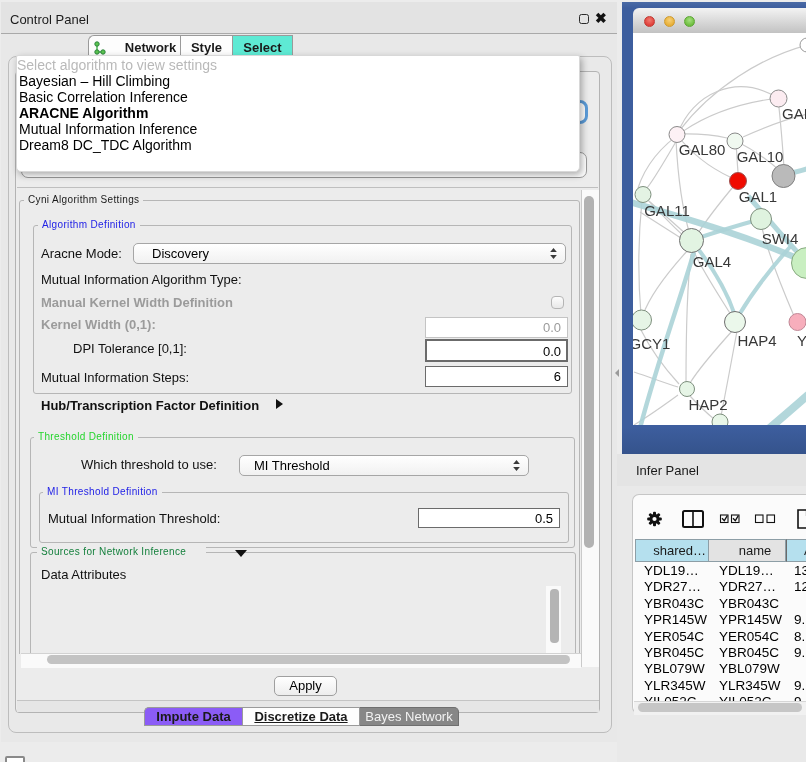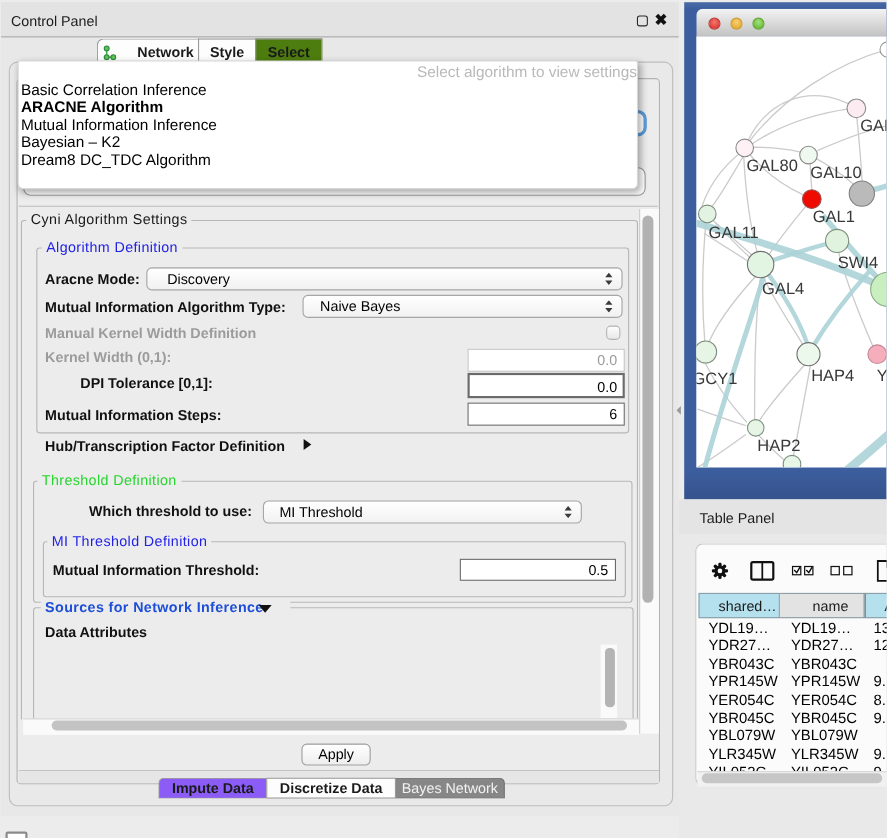--- a/index.html
+++ b/index.html
@@ -1,24 +1,24 @@
 <!DOCTYPE html>
 <html><head>
 <meta charset="utf-8">
 <style>
   html,body{margin:0;padding:0;}
   body{width:806px;height:762px;overflow:hidden;position:relative;
        font-family:"Liberation Sans", sans-serif;background:#ececec;}
   .abs{position:absolute;}
   .bb{box-sizing:border-box;}
-  .lab{position:absolute;font-size:13px;font-weight:bold;color:#111;}
+  .lab{position:absolute;font-size:13px;font-weight:normal;color:#111;}
   .glab{position:absolute;font-size:13px;font-weight:bold;color:#9b9b9b;}
   .field{position:absolute;background:#fff;font-size:13px;text-align:right;box-sizing:border-box;}
   .group{position:absolute;border:1px solid #b6b6b6;border-radius:3px;}
-  .gtitle{position:absolute;font-size:13px;background:#ececec;padding:0 4px;line-height:14px;letter-spacing:0.35px;}
+  .gtitle{position:absolute;font-size:10px;background:#ececec;padding:0 4px;line-height:14px;letter-spacing:0.35px;}
 </style>
 </head>
 <body>
 
 <div class="abs" style="left:1px;top:2px;width:616px;height:740px;background:#e8e8e8;"></div>
 
 <div class="abs" style="left:1px;top:2px;width:616px;height:31px;background:#e3e3e3;border-bottom:1px solid #a9a9a9;"></div>
 <div class="abs" style="left:10px;top:12px;font-size:13px;color:#1c1c1c;">Control Panel</div>
 <div class="abs bb" style="left:579px;top:14px;width:10px;height:10px;border:1.7px solid #2a2a2a;border-radius:2.5px;"></div>
 <div class="abs" style="left:595px;top:10px;font-size:14px;font-weight:bold;color:#111;">✖</div>
@@ -32,21 +32,21 @@
     <svg width="13" height="14" viewBox="0 0 13 14">
       <line x1="4" y1="3" x2="4" y2="11" stroke="#3fae49" stroke-width="1.4"></line>
       <line x1="4" y1="11" x2="10" y2="11" stroke="#3fae49" stroke-width="1.4"></line>
       <circle cx="4" cy="3" r="2.2" fill="#5bc44f" stroke="#2e8540" stroke-width="1"></circle>
       <circle cx="4" cy="11" r="2.2" fill="#5bc44f" stroke="#2e8540" stroke-width="1"></circle>
       <circle cx="10" cy="11" r="2.2" fill="#5bc44f" stroke="#2e8540" stroke-width="1"></circle>
     </svg>
     <span>Network</span>
     </div>
   <div class="bb" style="border:1px solid #9a9a9a;border-right:none;background:#fdfdfd;display:flex;align-items:center;justify-content:center;width:52px;">Style</div>
-  <div class="bb" style="border:1px solid #9a9a9a;background:#4d7c0f;display:flex;align-items:center;justify-content:center;width:61px;">Select</div>
+  <div class="bb" style="border:1px solid #9a9a9a;background:#5eead4;display:flex;align-items:center;justify-content:center;width:61px;">Select</div>
 </div>
 
 <div class="abs bb" style="left:450px;top:100px;width:138px;height:24px;background:#fff;border:3px solid #5b9bd8;border-radius:8px;"></div>
 <div class="abs bb" style="left:21px;top:152px;width:566px;height:26px;background:#fff;border:1px solid #9a9a9a;border-radius:7px;"></div>
 
 <div class="abs" style="left:17px;top:187px;width:581px;height:1px;background:#bfbfbf;"></div>
 
 <div class="abs" id="scrollclip" style="left:17px;top:190px;width:564px;height:464px;overflow:hidden;">
 <div class="abs" style="left:-17px;top:-190px;width:806px;height:762px;">
 
@@ -59,27 +59,20 @@
   <div class="lab" style="left:41px;top:246px;">Aracne Mode:</div>
   <div class="abs bb" style="left:133px;top:243px;width:433px;height:21px;background:linear-gradient(#ffffff,#f1f1f1);border:1px solid #a6a6a6;border-radius:5px;">
     <span style="position:absolute;left:18px;top:2px;font-size:13px;">Discovery</span>
     <svg style="position:absolute;right:8px;top:4px;" width="7" height="11" viewBox="0 0 7 11">
           <path d="M3.5 0 L6.8 4 H0.2 Z" fill="#3a3a3a"></path>
           <path d="M3.5 11 L6.8 7 H0.2 Z" fill="#3a3a3a"></path>
         </svg>
   </div>
 
   <div class="lab" style="left:41px;top:272px;">Mutual Information Algorithm Type:</div>
-  <div class="abs bb" style="left:275px;top:268px;width:291px;height:21px;background:linear-gradient(#ffffff,#f1f1f1);border:1px solid #a6a6a6;border-radius:5px;">
-    <span style="position:absolute;left:15px;top:2px;font-size:13px;">Naive Bayes</span>
-    <svg style="position:absolute;right:8px;top:4px;" width="7" height="11" viewBox="0 0 7 11">
-          <path d="M3.5 0 L6.8 4 H0.2 Z" fill="#3a3a3a"></path>
-          <path d="M3.5 11 L6.8 7 H0.2 Z" fill="#3a3a3a"></path>
-        </svg>
-  </div>
 
   <div class="glab" style="left:41px;top:295px;">Manual Kernel Width Definition</div>
   <div class="abs bb" style="left:551px;top:296px;width:13px;height:13px;background:linear-gradient(#fdfdfd,#e8e8e8);border:1px solid #b5b5b5;border-radius:4px;"></div>
 
   <div class="glab" style="left:41px;top:317px;">Kernel Width (0,1):</div>
   <div class="field" style="left:425px;top:317px;width:143px;height:21px;border:1px solid #c4c4c4;color:#9b9b9b;padding:2px 6px 0 0;">0.0</div>
 
   <div class="lab" style="left:41px;top:341px;padding-left:32px;">DPI Tolerance [0,1]:</div>
   <div class="field" style="left:425px;top:339px;width:143px;height:23px;border:2px solid #6b6b6b;color:#000;padding:3px 5px 0 0;">0.0</div>
 
@@ -101,21 +94,21 @@
         </svg>
   </div>
 
   <div class="group" style="left:39px;top:492px;width:528px;height:49px;"></div>
   <div class="gtitle" style="left:43px;top:485px;color:#2222e6;">MI Threshold Definition</div>
 
   <div class="lab" style="left:48px;top:511px;">Mutual Information Threshold:</div>
   <div class="field" style="left:418px;top:508px;width:142px;height:20px;border:1px solid #6b6b6b;color:#000;padding:2px 6px 0 0;">0.5</div>
 
   <div class="group" style="left:30px;top:552px;width:544px;height:130px;"></div>
-  <div class="gtitle" style="left:37px;top:545px;color:#1d4ed8;font-weight:bold;">Sources for Network Inference &nbsp;&nbsp;&nbsp;&nbsp;</div>
+  <div class="gtitle" style="left:37px;top:545px;color:#15803d;">Sources for Network Inference &nbsp;&nbsp;&nbsp;&nbsp;</div>
   <div class="abs" style="left:235px;top:550px;width:0;height:0;border-top:7.5px solid #111;border-left:6px solid transparent;border-right:6px solid transparent;"></div>
 
   <div class="lab" style="left:41px;top:567px;font-size:13px;">Data Attributes</div>
 
   <div class="abs" style="left:546px;top:586px;width:15px;height:69px;background:#fafafa;"></div>
   <div class="abs" style="left:550px;top:589px;width:8.5px;height:54px;background:#b4b4b4;border-radius:4px;"></div>
 
 </div>
 </div>
 
@@ -125,30 +118,30 @@
 <div class="abs" style="left:21px;top:653px;width:560px;height:14px;background:#fafafa;border-top:1px solid #d2d2d2;"></div>
 <div class="abs" style="left:47px;top:655px;width:523px;height:9px;background:#c3c3c3;border-radius:5px;"></div>
 
 <div class="abs bb" style="left:274px;top:676px;width:63px;height:20px;background:linear-gradient(#ffffff,#ededed);border:1px solid #9f9f9f;border-radius:5px;text-align:center;font-size:13px;line-height:18px;">Apply</div>
 
 <div class="abs" style="left:17px;top:700px;width:582px;height:1px;background:#c4c4c4;"></div>
 <div class="abs" style="left:17px;top:701px;width:582px;height:11px;background:#e6e6e6;"></div>
 
 <div class="abs" style="left:144px;top:707px;height:19px;display:flex;font-size:13px;font-weight:bold;color:#1a1a1a;">
   <div class="bb" style="border:1px solid #9a9a9a;border-right:none;border-radius:5px 0 0 0;background:#8b5cf6;display:flex;align-items:center;justify-content:center;width:98px;">Impute Data</div>
-  <div class="bb" style="border:1px solid #9a9a9a;background:#fdfdfd;display:flex;align-items:center;justify-content:center;width:118px;">Discretize Data</div>
+  <div class="bb" style="border:1px solid #9a9a9a;background:#fdfdfd;display:flex;align-items:center;justify-content:center;width:118px;text-decoration:underline;">Discretize Data</div>
   <div class="bb" style="border:1px solid #6f6f6f;border-left:none;border-radius:0 5px 0 0;background:#878787;color:#f2f2f2;display:flex;align-items:center;justify-content:center;width:99px;font-weight:normal;">Bayes Network</div>
 </div>
 
 <div class="abs" style="left:16px;top:55px;width:562px;height:115px;background:#fff;border:1px solid #d8d8d8;border-radius:2px 2px 5px 5px;box-shadow:2px 3px 7px rgba(0,0,0,0.32);font-size:14px;color:#000;">
-  <div style="text-align:right;color:#b9b9b9;margin-top:1px;height:16px;">Select algorithm to view settings</div>
+  <div style="text-align:left;color:#b9b9b9;margin-top:1px;height:16px;">Select algorithm to view settings</div>
+  <div style="padding-left:2px;height:16px;">Bayesian – Hill Climbing</div>
   <div style="padding-left:2px;height:16px;">Basic Correlation Inference</div>
   <div style="padding-left:2px;height:16px;font-weight:bold;">ARACNE Algorithm</div>
   <div style="padding-left:2px;height:16px;">Mutual Information Inference</div>
-  <div style="padding-left:2px;height:16px;">Bayesian – K2</div>
   <div style="padding-left:2px;height:16px;">Dream8 DC_TDC Algorithm</div>
 </div>
 
 <div class="abs" style="left:615px;top:369px;width:0;height:0;border-right:4px solid #9a9a9a;border-top:4px solid transparent;border-bottom:4px solid transparent;"></div>
 
 <div class="abs bb" style="left:5px;top:756px;width:20px;height:10px;border:2px solid #8a8a8a;background:#fff;border-radius:2px;"></div>
 
 <div class="abs" style="left:622px;top:2px;width:184px;height:452px;background:linear-gradient(#4a6aa5,#3d5e9e 6px,#3d5e9e 94%,#35538c);"></div>
 
 <div class="abs" style="left:633px;top:8px;width:173px;height:25px;background:linear-gradient(#f3f3f3,#c2c2c2);border-bottom:1px solid #858585;border-radius:6px 0 0 0;">
@@ -225,21 +218,21 @@
       <text x="712" y="267">GAL4</text>
       <text x="650" y="349">GCY1</text>
       <text x="757" y="346">HAP4</text>
       <text x="802" y="346">Y</text>
       <text x="708" y="410">HAP2</text>
     </g>
   </svg>
 </div>
 
 <div class="abs" style="left:617px;top:454px;width:189px;height:32px;background:#e4e4e4;"></div>
-<div class="abs" style="left:636px;top:463px;font-size:13px;color:#1a1a1a;">Table Panel</div>
+<div class="abs" style="left:636px;top:463px;font-size:13px;color:#1a1a1a;">Infer Panel</div>
 <div class="abs" style="left:617px;top:486px;width:189px;height:276px;background:#e9e9e9;"></div>
 
 <div class="abs bb" style="left:632px;top:494px;width:174px;height:220px;background:#fbfbfb;border:1px solid #c6c6c6;border-radius:7px 0 0 7px;border-right:none;">
 
   <svg class="abs" style="left:10px;top:10px;" width="164" height="26" viewBox="0 0 164 26">
     <g fill="#111">
       <g transform="translate(11.5,14)">
         <g>
           <rect x="-1.5" y="-7.3" width="3" height="14.6" rx="1"></rect>
           <rect x="-1.5" y="-7.3" width="3" height="14.6" rx="1" transform="rotate(45)"></rect>

